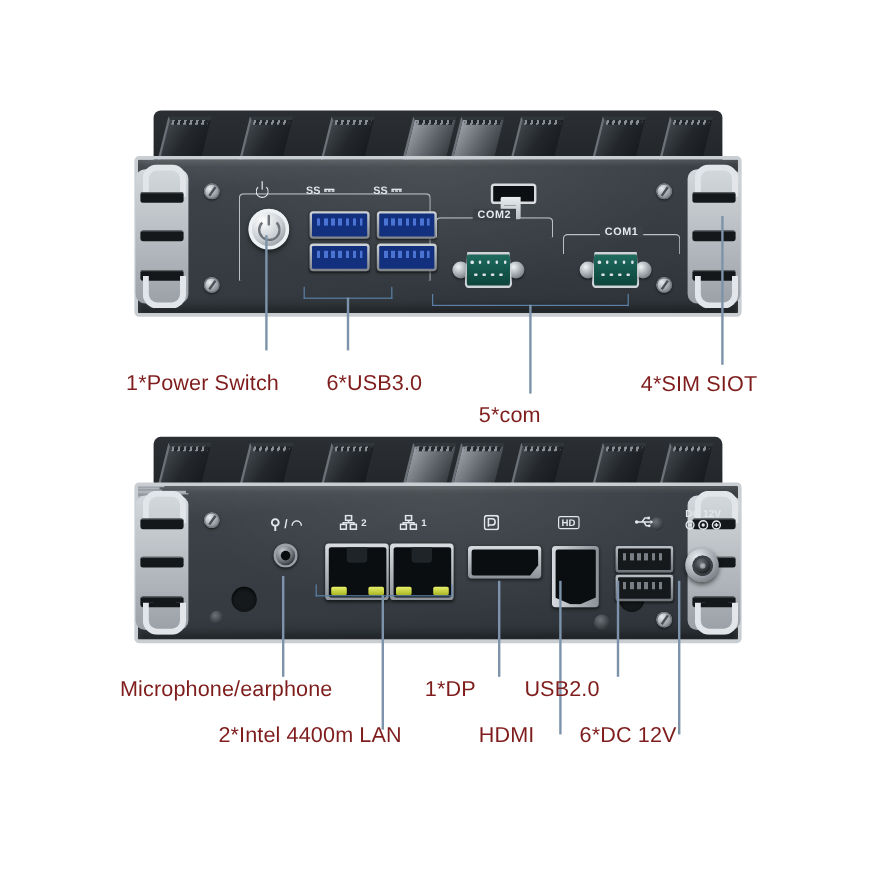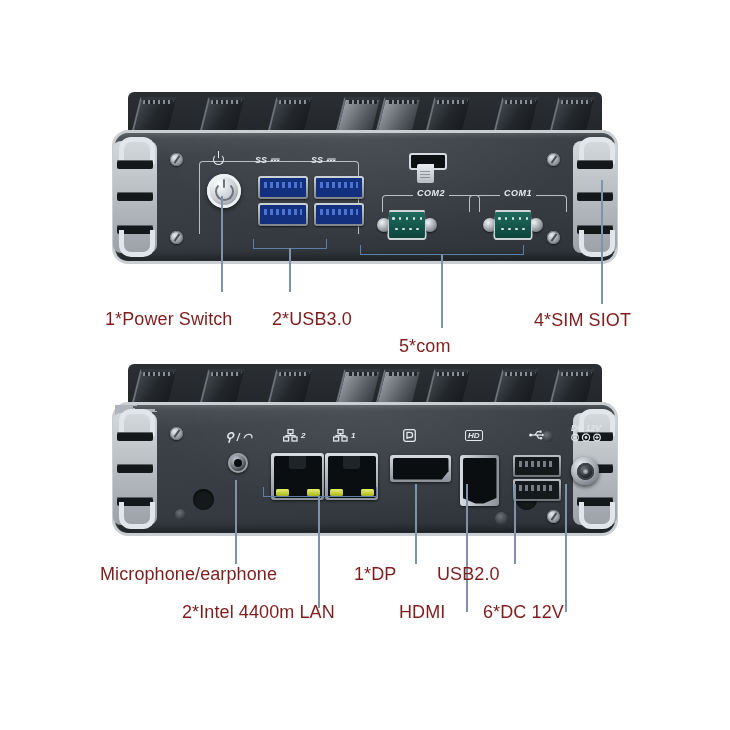--- a/index.html
+++ b/index.html
@@ -16,23 +16,23 @@
   .fin{position:absolute;bottom:0;width:34px;height:48px;
        background:linear-gradient(110deg,#41464b 0%,#23272b 45%,#14181b 100%);
        transform:skewX(-14deg);
        border-left:2px solid #6b7177;border-top:3px solid #31363b;}
   .fin::after{content:"";position:absolute;left:2px;right:2px;top:0;height:4px;
        background:repeating-linear-gradient(90deg,#888e94 0 2px,#23272b 2px 5px);}
   .fin.light{background:linear-gradient(110deg,#9aa0a6 0%,#5d6369 50%,#2b2f33 100%);}
 
   .faceplate{position:absolute;left:0;right:0;bottom:0;height:calc(100% - 44px);
         background:linear-gradient(175deg,#4c5257 0%,#3c4247 18%,#343a3f 70%,#2c3237 100%);
-        border:3px solid #c9ced3;border-radius:16px;
+        border:3px solid #c9ced3;border-radius:4px;
         box-shadow:inset 0 2px 5px rgba(255,255,255,.18),
-                   inset 0 -4px 10px rgba(0,0,0,.45);font-style:italic;}
+                   inset 0 -4px 10px rgba(0,0,0,.45);}
   .face-inner{position:absolute;inset:0;border-radius:13px;
         background:radial-gradient(ellipse at 50% 0%,rgba(255,255,255,.07),transparent 60%);}
 
   .ear{position:absolute;top:6%;height:88%;width:44px;
         background:linear-gradient(#d3d8dc,#9ba1a7);border-radius:8px;}
   .ear.l{left:-2px;} .ear.r{right:-2px;}
   .ear-slots{position:absolute;inset:8px 4px;display:flex;flex-direction:column;
         justify-content:space-around;}
   .ear-slot{height:9px;background:#14181b;border-radius:2px;
         box-shadow:inset 0 1px 0 #5c6166;}
@@ -233,21 +233,21 @@
         </div>
       <div class="usb3" style="left:199px;top:70px;">
           <i></i>
         </div>
 
       <div class="simslot" style="left:294px;top:20px;">
         <div class="mouth"></div>
         <div class="card"></div>
       </div>
 
-      <div class="grp" style="left:248px;top:62px;width:96px;margin-left:19px;">
+      <div class="grp" style="left:248px;top:48px;width:96px;">
         <span class="glabel">COM2</span>
       </div>
       <div class="grp" style="left:354px;top:62px;width:96px;">
         <span class="glabel">COM1</span>
       </div>
 
       <div class="com" style="left:263px;top:77px;">
         <div class="jack l"></div>
           <div class="jack r"></div>
         <div class="shell"></div>
@@ -293,21 +293,21 @@
 
 <div class="bracket" style="left:253px;top:239px;width:72px;"></div>
 <div class="bracket" style="left:360px;top:245px;width:162px;"></div>
 
 <div class="lead" style="left:221px;top:196px;height:96px;"></div>
 <div class="lead" style="left:289px;top:248px;height:44px;"></div>
 <div class="lead" style="left:441px;top:254px;height:74px;"></div>
 <div class="lead" style="left:601px;top:180px;height:124px;"></div>
 
 <div class="callout" style="left:105px;top:309px;">1*Power Switch</div>
-<div class="callout" style="left:272px;top:309px;">2*USB3.0</div>
+<div class="callout" style="left:272px;top:309px;">6*USB3.0</div>
 <div class="callout" style="left:399px;top:336px;">5*com</div>
 <div class="callout" style="left:534px;top:310px;">4*SIM SIOT</div>
 
 <div class="panel-wrap" style="left:112px;top:364px;width:506px;height:172px;">
   <div class="chassis">
 
     <div class="fins">
       <div class="fin" style="left:6px;"></div>
       <div class="fin" style="left:74px;"></div>
       <div class="fin" style="left:142px;"></div>

